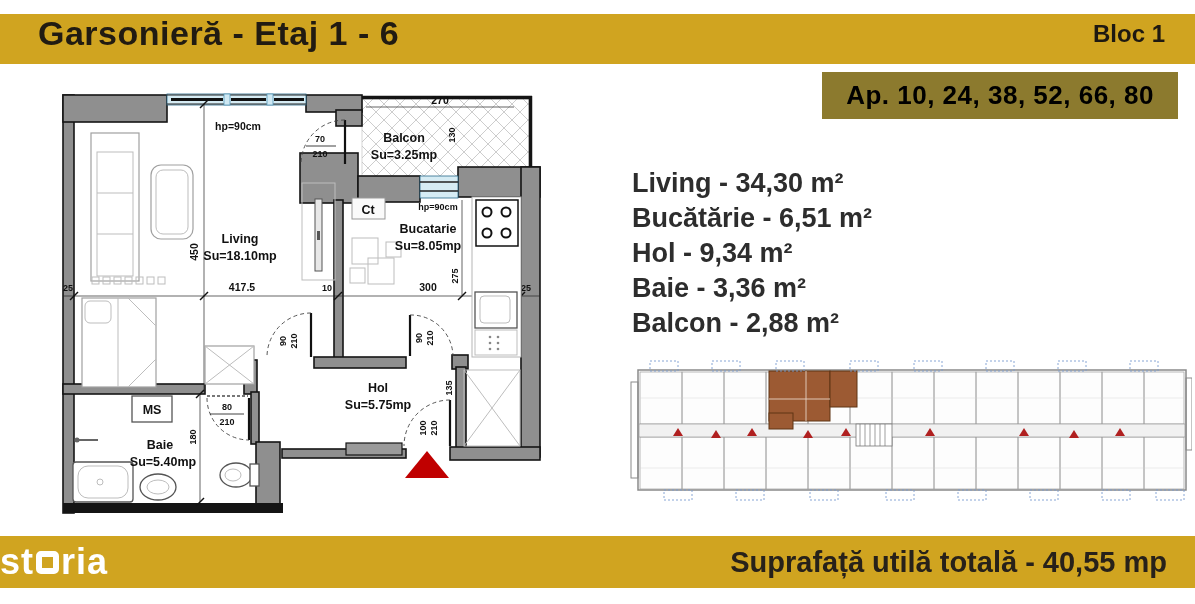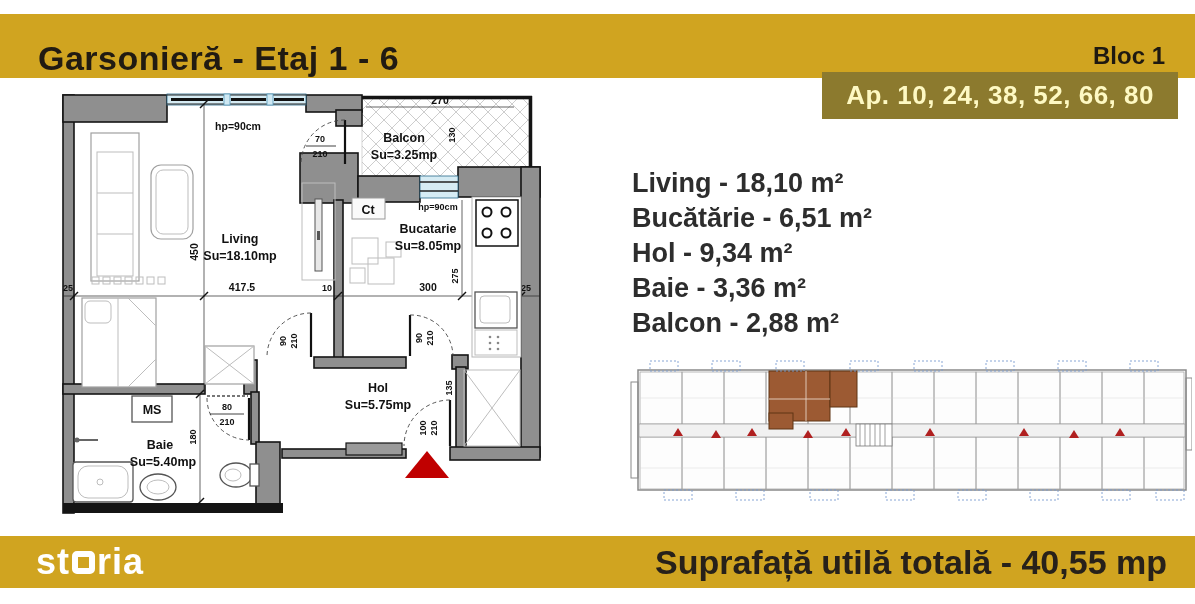--- a/index.html
+++ b/index.html
@@ -1,29 +1,29 @@
 <!DOCTYPE html>
 <html><head>
 <meta charset="utf-8">
 <style>
   html,body{margin:0;padding:0}
   body{width:1195px;height:604px;position:relative;background:#ffffff;
        font-family:"Liberation Sans",sans-serif;overflow:hidden}
-  .topbar{position:absolute;left:0;top:14px;width:100%;height:64px;background:#D0A420;display:flex;align-items:flex-end}
+  .topbar{position:absolute;left:0;top:14px;width:100%;height:50px;background:#D0A420;display:flex;align-items:flex-start}
   .title{margin-left:38px;font-size:34px;font-weight:800;color:#211b12;letter-spacing:.5px}
-  .bloc{position:absolute;right:30px;bottom:8px;font-size:24px;font-weight:700;color:#1e1911}
-  .badge{position:absolute;top:72px;right:17px;height:47px;background:#8C7A2E;color:#fef9c3;
+  .bloc{position:absolute;right:30px;bottom:16px;font-size:24px;font-weight:700;color:#1e1911}
+  .badge{position:absolute;top:72px;right:17px;height:47px;background:#8C7A2E;color:#000000;
          font-size:26px;font-weight:700;display:flex;align-items:center;padding:0 24px;letter-spacing:.5px}
   .roomlist{position:absolute;left:632px;top:166px;font-size:27px;font-weight:700;color:#2d2d2d;line-height:35px}
   .planwrap{position:absolute;left:60px;top:88px;width:485px;height:432px}
   .ovwrap{position:absolute;left:628px;top:358px;width:564px;height:156px}
   .botbar{position:absolute;left:0;top:536px;width:100%;height:52px;background:#D0A420;display:flex;align-items:center}
-  .logo{margin-left:36px;color:#fff;font-size:36px;font-weight:800;display:flex;align-items:center;letter-spacing:1px}
+  .logo{color:#fff;font-size:36px;font-weight:800;display:flex;align-items:center;letter-spacing:1px}
   .logo .sq{width:11px;height:11px;border:6px solid #fff;border-radius:5px;margin:0 2px;display:inline-block}
-  .total{position:absolute;right:28px;font-size:34px;font-weight:800;color:#27211a}
+  .total{position:absolute;right:28px;font-size:29px;font-weight:800;color:#27211a}
   svg text{font-family:"Liberation Sans",sans-serif}
   .wall{fill:#8f8f8f;stroke:#141414;stroke-width:1.6}
   .wallb{fill:#141414}
   .thin{stroke:#141414;stroke-width:3.5}
   .furn{fill:#ffffff;stroke:#a0a0a0;stroke-width:1.2}
   .furn2{fill:none;stroke:#bdbdbd;stroke-width:1}
   .fix{fill:#ffffff;stroke:#555;stroke-width:1.3}
   .dim{stroke:#222;stroke-width:0.7}
   .tick{stroke:#111;stroke-width:1.4}
   .dimt{font-size:9px;font-weight:700;fill:#111;text-anchor:middle}
@@ -39,21 +39,21 @@
 <body>
 
 <div class="topbar">
   <div class="title">Garsonieră - Etaj 1 - 6</div>
   <div class="bloc">Bloc 1</div>
 </div>
 
 <div class="badge">Ap. 10, 24, 38, 52, 66, 80</div>
 
 <div class="roomlist">
-  <div>Living - 18,10 m²</div>
+  <div>Living - 34,30 m²</div>
   <div>Bucătărie - 6,51 m²</div>
   <div>Hol - 9,34 m²</div>
   <div>Baie - 3,36 m²</div>
   <div>Balcon - 2,88 m²</div>
 </div>
 
 <div class="planwrap">
 <svg width="485" height="432" viewBox="60 88 485 432">
   <defs>
     <pattern id="hatch" width="16" height="16" patternUnits="userSpaceOnUse">

